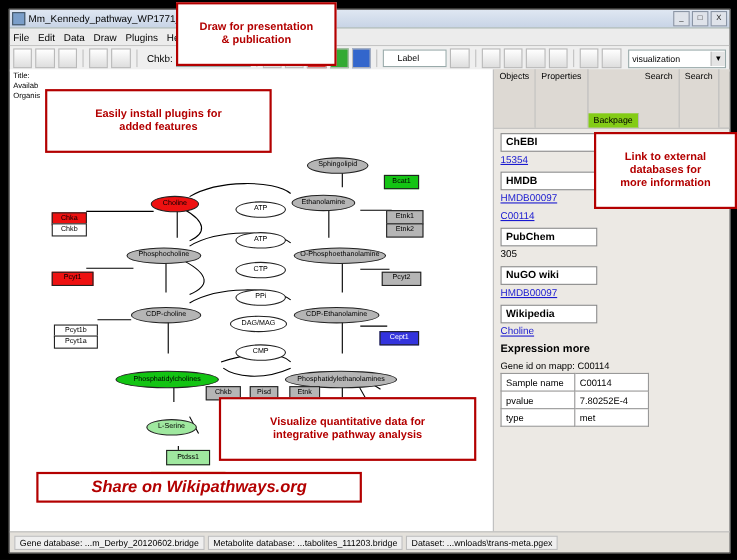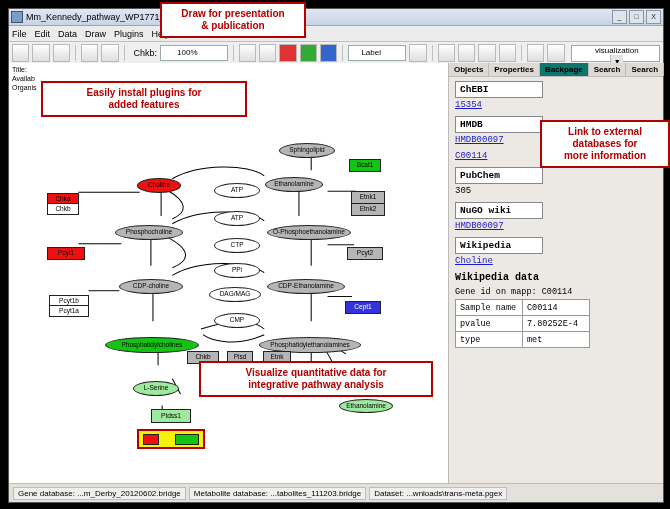--- a/index.html
+++ b/index.html
@@ -17,30 +17,30 @@
   
   .toolbar{height:22px;background:#efefef;border-bottom:1px solid #c6c6c6;display:flex;align-items:center;font-size:9px;padding:0 3px;gap:3px;}
   .tool{width:16px;height:16px;border:1px solid #b9b9b9;background:linear-gradient(#fff,#dedede);}
   .tool.sq-red{background:#d33;}
   .tool.sq-green{background:#3a3;}
   .tool.sq-blue{background:#36c;}
   .sep{width:1px;height:16px;background:#c0c0c0;margin:0 2px;}
   .zoom-label{margin-left:4px;}
   .zoom-box{width:52px;height:14px;border:1px solid #9aa;background:#fff;font-size:8px;padding-left:16px;line-height:14px;}
   .lbl-box{width:46px;height:14px;border:1px solid #9aa;background:#fff;font-size:8px;padding-left:12px;line-height:14px;}
-  .combo{height:15px;border:1px solid #9aa;background:#fff;font-size:8px;display:flex;align-items:center;padding-left:3px;justify-content:space-between;flex-direction:column;}
+  .combo{height:15px;border:1px solid #9aa;background:#fff;font-size:8px;display:flex;align-items:center;padding-left:3px;justify-content:space-between;}
   .combo .arrow{width:12px;height:13px;background:#e4e4e4;border-left:1px solid #bbb;text-align:center;font-size:7px;line-height:13px;}
   
   .content{position:absolute;left:0;top:54px;right:0;bottom:18px;display:flex;}
   .canvaswrap{position:relative;flex:1;background:#fff;border-right:1px solid #bbb;overflow:hidden;}
   .sidepanel{width:214px;background:#ece9e4;display:flex;flex-direction:column;}
   .tabs{display:flex;font-size:8px;background:#ddd9d3;border-bottom:1px solid #bbb;}
-  .tab{padding:2px 5px;border-right:1px solid #bbb;background:#ddd9d3;font-weight:bold;}
-  .tab.active{background:#0f766e;font-weight:bold;}
-  .sp-body{flex:1;overflow:hidden;padding:4px 6px;font-size:9px;font-family:Liberation Mono, monospace;}
+  .tab{padding:2px 5px;border-right:1px solid #bbb;background:#ddd9d3;}
+  .tab.active{background:#84cc16;font-weight:normal;margin-top:40px;}
+  .sp-body{flex:1;overflow:hidden;padding:4px 6px;font-size:9px;}
   .db-box{background:#fff;border:1px solid #888;padding:2px 4px;font-weight:bold;font-size:9.5px;display:inline-block;min-width:78px;margin-bottom:2px;}
   .db-link{color:#1a1ad0;text-decoration:underline;font-size:9px;margin:0 0 6px 0;}
   .db-plain{font-size:9px;margin:0 0 6px 0;}
   .exp-title{font-weight:bold;font-size:10px;margin:4px 0 4px 0;}
   .gene-line{font-size:8.5px;margin-bottom:2px;}
   table.expr{border-collapse:collapse;font-size:8.5px;}
   table.expr td{border:1px solid #999;padding:1px 4px;background:#fff;height:13px;}
   table.expr td.k{width:58px;}
   table.expr td.v{width:58px;}
   
@@ -52,21 +52,21 @@
   .node{position:absolute;font-size:6.5px;text-align:center;border:1px solid #222;background:#fff;line-height:1;display:flex;align-items:center;justify-content:center;}
   .ell{border-radius:50%;}
   .grey{background:#b5b5b5;}
   .green{background:#13c413;}
   .red{background:#ee1111;}
   .blue{background:#3333dd;}
   .lgreen{background:#9fe89f;}
   .white{background:#fff;}
   svg.edges{position:absolute;left:0;top:0;width:100%;height:100%;}
   
-  .callout{position:absolute;background:#fff;border:2px solid #b30000;color:#b30000;font-weight:bold;font-size:10px;text-align:center;padding:4px 6px;line-height:12px;}
+  .callout{position:absolute;background:#fff;border:2px solid #b30000;color:#b30000;font-weight:bold;font-size:10px;text-align:center;padding:15px 6px;line-height:12px;}
   .callout.big{font-size:15px;font-style:italic;padding:6px 10px;}
 </style>
 </head>
 <body>
 
 <div class="app">
 
   <div class="titlebar">
     <span class="tb-ico"></span>
     <span class="tb-title">Mm_Kennedy_pathway_WP1771_45176.gpml - PathVisio</span>
@@ -200,20 +200,21 @@
 
       <div style="position:absolute;left:128px;top:366px;width:64px;height:16px;background:#f2f20d;border:2px solid #b30000;">
         <div style="position:absolute;left:4px;top:3px;width:14px;height:9px;background:#ee1111;border:1px solid #222;"></div>
         <div style="position:absolute;left:36px;top:3px;width:22px;height:9px;background:#13c413;border:1px solid #222;"></div>
       </div>
 
       <div class="callout" style="left:190px;top:298px;width:218px;white-space:pre-line;">Visualize quantitative data  for
 integrative pathway analysis</div>
       <div class="callout" style="left:32px;top:18px;width:190px;white-space:pre-line;">Easily install plugins for
 added features</div>
+      <div class="callout big" style="left:24px;top:366px;width:272px;">Share on Wikipathways.org</div>
     </div>
 
     <div class="sidepanel">
       <div class="tabs">
         <div class="tab">Objects</div>
         <div class="tab">Properties</div>
         <div class="tab active">Backpage</div>
         <div class="tab">Search</div>
         <div class="tab">Search</div>
       </div>
@@ -228,21 +229,21 @@
 
         <div class="db-box">PubChem</div>
         <div class="db-plain">305</div>
 
         <div class="db-box">NuGO wiki</div>
         <div class="db-link">HMDB00097</div>
 
         <div class="db-box">Wikipedia</div>
         <div class="db-link">Choline</div>
 
-        <div class="exp-title">Wikipedia data</div>
+        <div class="exp-title">Expression more</div>
         <div class="gene-line">Gene id on mapp: C00114</div>
         <table class="expr">
           <tbody>
               <tr>
             <td class="k">Sample name</td>
             <td class="v">C00114</td>
           </tr>
           <tr>
             <td class="k">pvalue</td>
             <td class="v">7.80252E-4</td>

